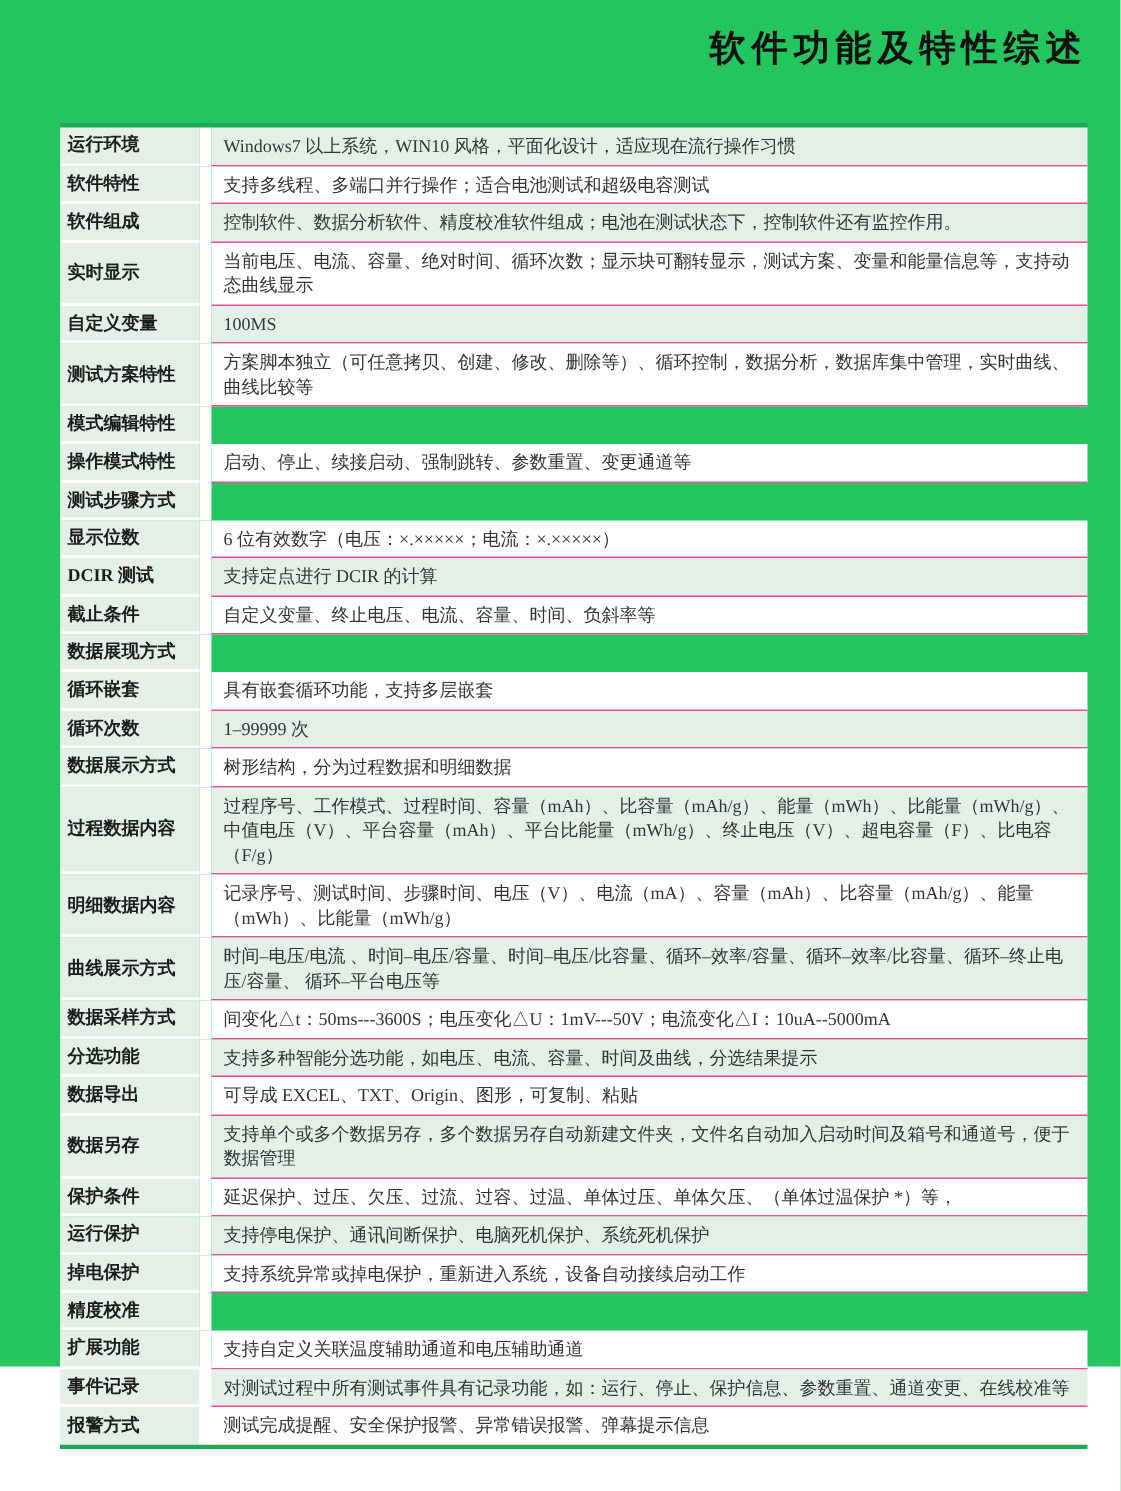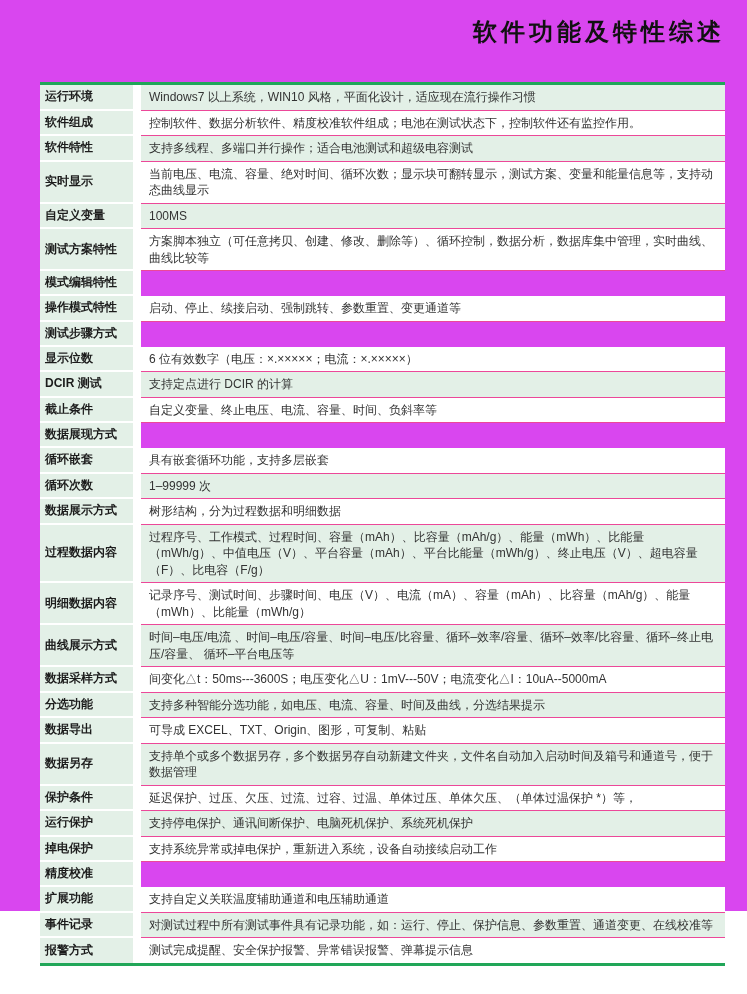--- a/index.html
+++ b/index.html
@@ -5,21 +5,22 @@
   * { margin: 0; padding: 0; box-sizing: border-box; }
   html, body {
     width: 747px; height: 994px;
     background: #ffffff;
     font-family: "Liberation Sans", sans-serif;
     overflow: hidden;
   }
   .page {
     position: relative;
     width: 747px; height: 911px;
-    background: #d946ef;
+    background: #22c55e;
+    font-family: Liberation Serif, serif;
   }
   .page-title {
     position: absolute;
     top: 16px;
     right: 22px;
     font-size: 24px;
     font-weight: bold;
     letter-spacing: 4px;
     color: #111111;
     white-space: nowrap;
@@ -73,28 +74,28 @@
 <div class="page">
   <div class="page-title">软件功能及特性综述</div>
 
   <div class="spec-table" id="spec-table">
       <div class="spec-row">
         <div class="label-cell">运行环境</div>
         <div class="col-gutter"></div>
         <div class="content-cell">Windows7 以上系统，WIN10 风格，平面化设计，适应现在流行操作习惯</div>
       </div>
       <div class="spec-row">
+        <div class="label-cell">软件特性</div>
+        <div class="col-gutter"></div>
+        <div class="content-cell">支持多线程、多端口并行操作；适合电池测试和超级电容测试</div>
+      </div>
+      <div class="spec-row">
         <div class="label-cell">软件组成</div>
         <div class="col-gutter"></div>
         <div class="content-cell">控制软件、数据分析软件、精度校准软件组成；电池在测试状态下，控制软件还有监控作用。</div>
-      </div>
-      <div class="spec-row">
-        <div class="label-cell">软件特性</div>
-        <div class="col-gutter"></div>
-        <div class="content-cell">支持多线程、多端口并行操作；适合电池测试和超级电容测试</div>
       </div>
       <div class="spec-row">
         <div class="label-cell">实时显示</div>
         <div class="col-gutter"></div>
         <div class="content-cell">当前电压、电流、容量、绝对时间、循环次数；显示块可翻转显示，测试方案、变量和能量信息等，支持动态曲线显示</div>
       </div>
       <div class="spec-row">
         <div class="label-cell">自定义变量</div>
         <div class="col-gutter"></div>
         <div class="content-cell">100MS</div>

